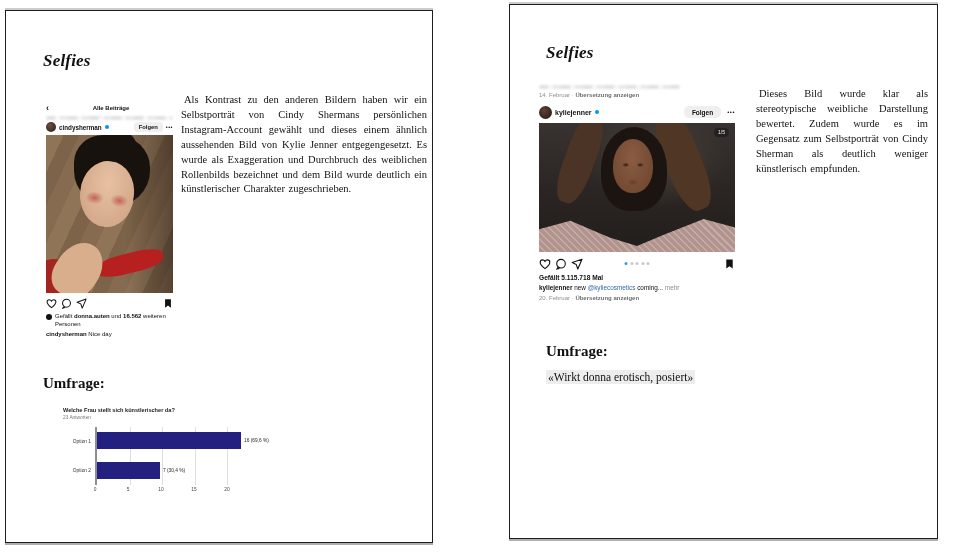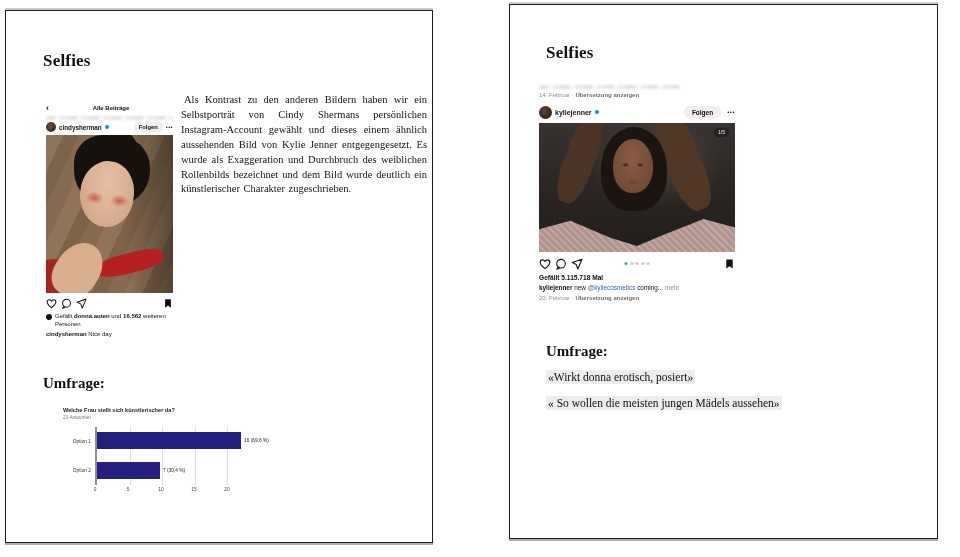--- a/index.html
+++ b/index.html
@@ -2,21 +2,21 @@
 <html><head>
 <meta charset="utf-8">
 <style>
   html,body{margin:0;padding:0;}
   body{width:960px;height:557px;background:#ffffff;position:relative;overflow:hidden;
        font-family:"Liberation Serif","DejaVu Serif",serif;}
   .page{position:absolute;background:#fff;border:1.5px solid #1d1d1d;
         box-shadow:0 2px 0 rgba(110,110,110,.55), 0 -2px 0 rgba(110,110,110,.35);}
   #left-page{left:5px;top:10px;width:426px;height:531px;}
   #right-page{left:509px;top:4px;width:427px;height:533px;}
-  .doc-title{position:absolute;font-size:17px;font-weight:600;color:#111;letter-spacing:.2px;}
+  .doc-title{position:absolute;font-size:17px;font-weight:600;color:#111;letter-spacing:.2px;font-style:italic;}
   .body-text{position:absolute;text-align:justify;font-size:10.5px;line-height:1.42;color:#111;
              text-indent:3px;word-spacing:1px;}
   .umfrage{position:absolute;font-size:15px;font-weight:600;color:#111;}
 
   
   .ig{position:absolute;font-family:"Liberation Sans","DejaVu Sans",sans-serif;color:#111;}
   .ig-header{display:flex;align-items:center;height:10px;}
   .ig-back{font-size:9px;line-height:9px;font-weight:bold;}
   .ig-header-title{flex:1;text-align:center;font-size:6px;font-weight:bold;}
   .blur-strip{height:4px;margin:3px 0 2px 0;border-radius:2px;
@@ -236,18 +236,18 @@
       <span class="spacer"></span>
       <svg width="11" height="12" viewBox="0 0 12 12">
           <path d="M2.5 1h7v10L6 8.4 2.5 11z" fill="#111"></path>
         </svg>
     </div>
     <div class="likes" style="font-size:6.6px;font-weight:bold;margin-top:2px;">Gefällt 5.115.718 Mal</div>
     <div class="caption" style="font-size:6.4px;margin-top:2.5px;"><b>kyliejenner</b><span> new </span><span class="mention">@kyliecosmetics</span><span> coming...</span><span class="gray"> mehr</span></div>
     <div class="meta" style="font-size:6px;margin-top:3px;"><span>20. Februar</span><span> · </span><b>Übersetzung anzeigen</b></div>
   </div>
 
+  <div class="body-text" style="left:246px;top:82px;width:172px;">Dieses Bild wurde klar als stereotypische weibliche Darstellung bewertet. Zudem wurde es im Gegensatz zum Selbstporträt von Cindy Sherman als deutlich weniger künstlerisch empfunden.</div>
 
   <div class="umfrage" style="left:36px;top:338px;">Umfrage:</div>
 
   <div class="quote-line" style="left:36px;top:366px;"><span>«Wirkt donna erotisch, posiert»</span></div>
-  <div class="quote-line" style="left:36px;top:392px;"><span>« So wollen die meisten jungen Mädels aussehen»</span></div>
 </div>
 
 </body></html>

